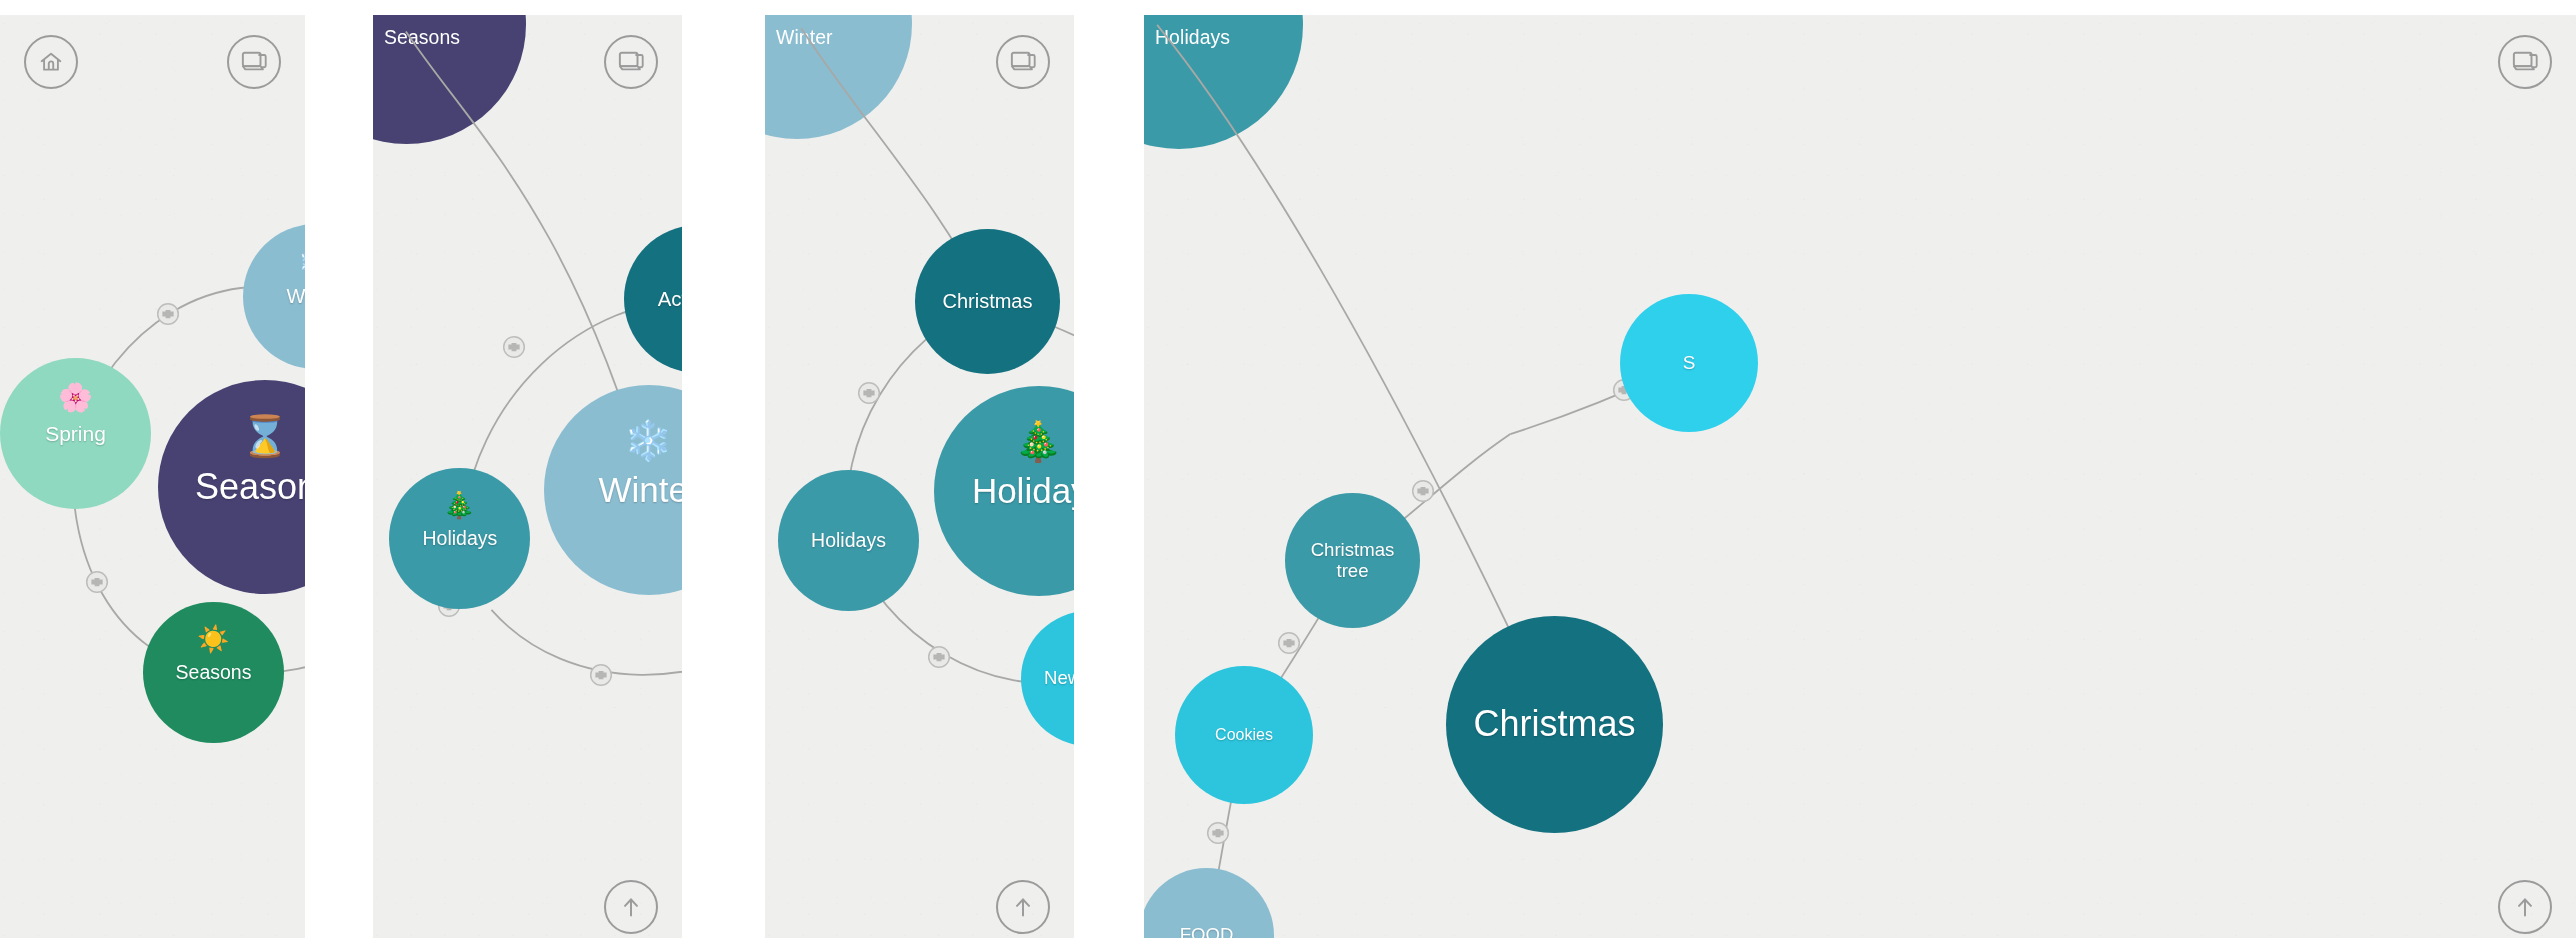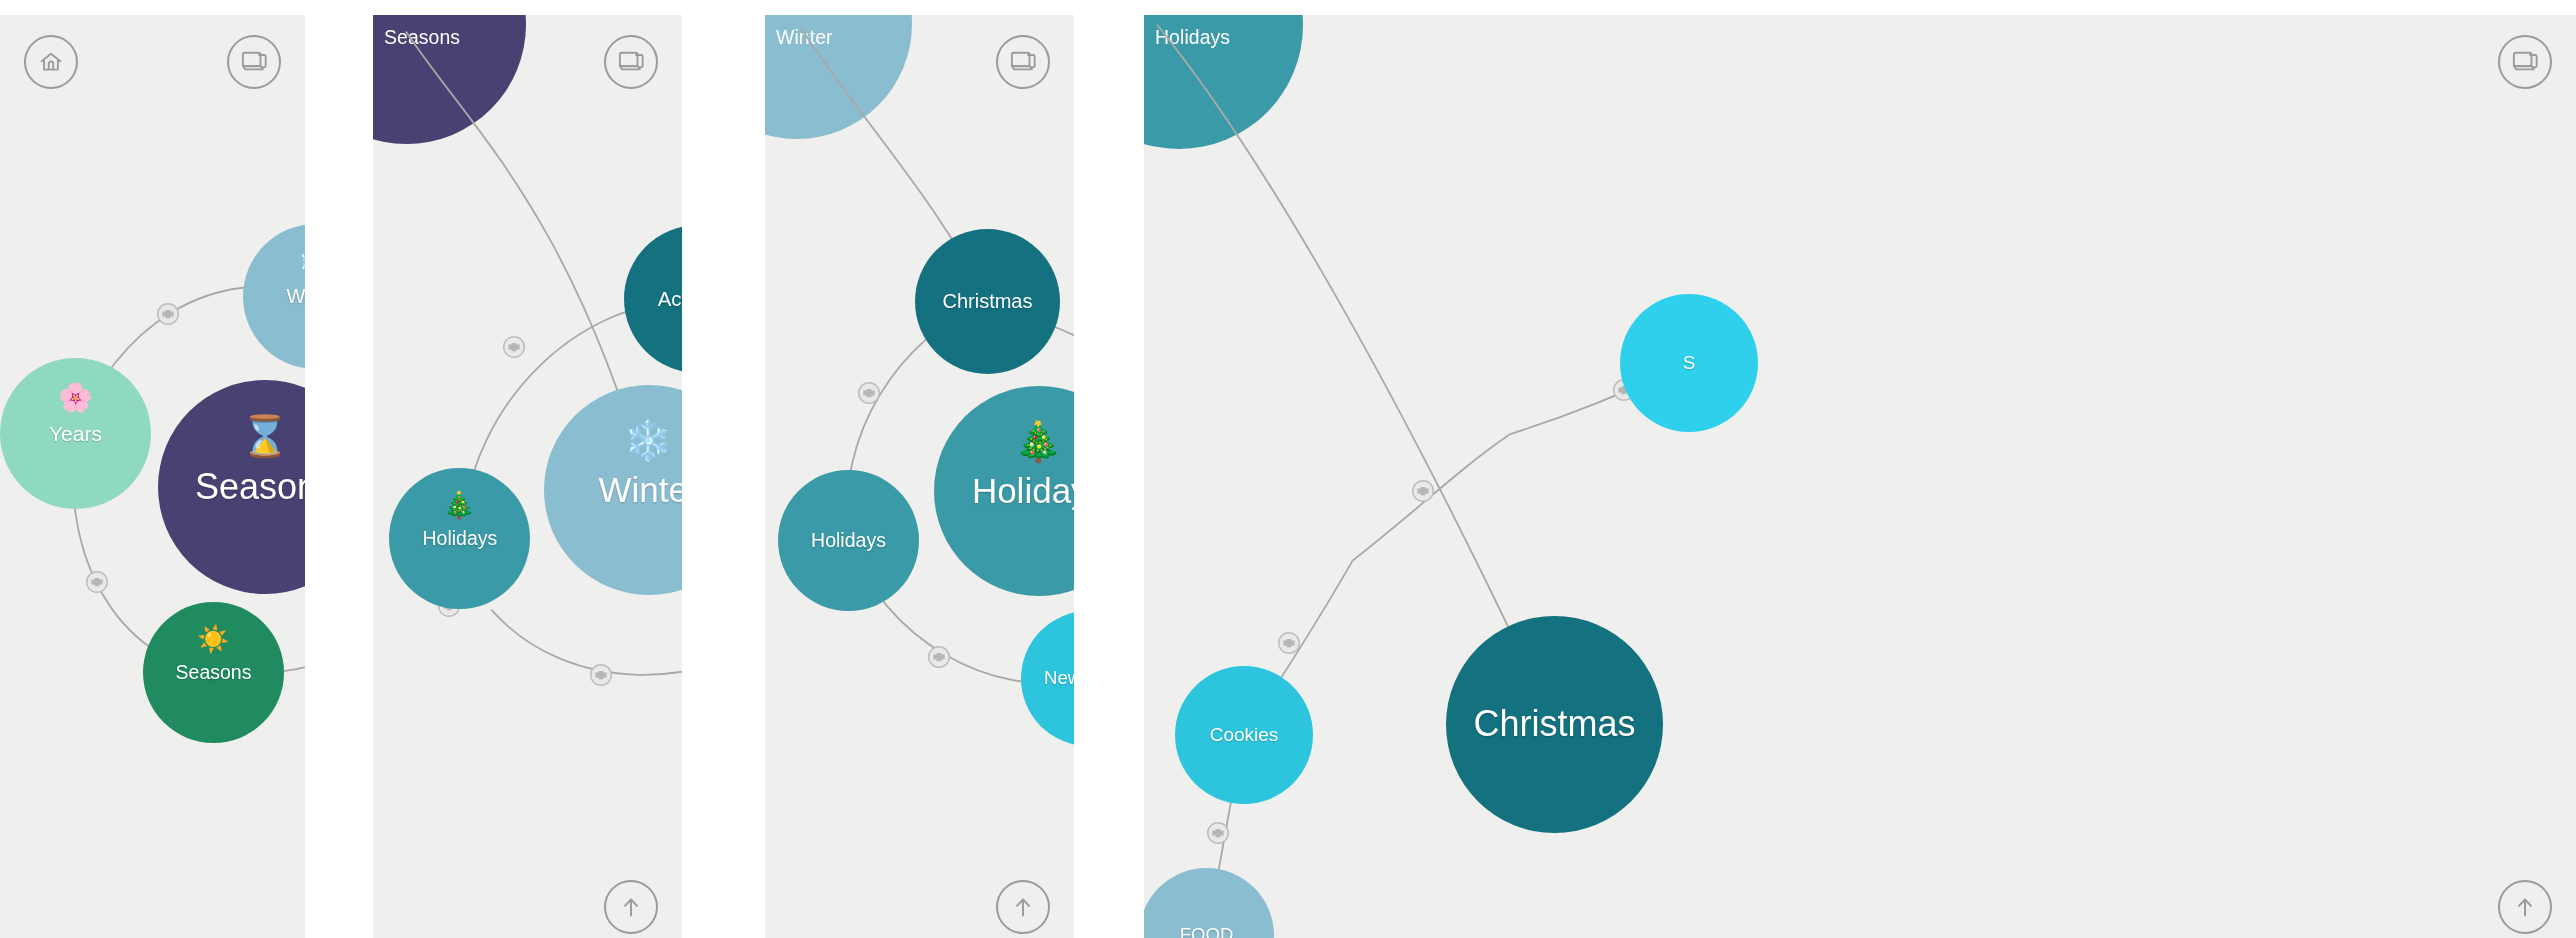--- a/index.html
+++ b/index.html
@@ -144,21 +144,21 @@
       <div class="plus" style="left: 97px; top: 567px;"><svg width="30" height="30" viewBox="0 0 32 32" aria-hidden="true">
     <circle cx="16" cy="16" r="11" fill="#e9e9e7" stroke="#bdbdbb" stroke-width="1.6"></circle>
     <path d="M13.4 11.6 h5.2 v1.8 h3.4 v5.2 h-3.4 v1.8 h-5.2 v-1.8 h-3.4 v-5.2 h3.4 Z" fill="#b6b6b4"></path>
   </svg></div>
       <div class="node" style="width: 145px; height: 145px; left: 243px; top: 209px; background: rgb(139, 189, 209); font-size: 20px;">
         <span class="emoji-top" style="top: 24.6px; font-size: 27px;">❄️</span>
         <span class="node-label">Winter</span>
       </div>
       <div class="node" style="width: 151px; height: 151px; left: 0px; top: 343px; background: rgb(142, 217, 191); font-size: 21px;">
         <span class="emoji-top" style="top: 26px; font-size: 28px;">🌸</span>
-        <span class="node-label">Years</span>
+        <span class="node-label">Spring</span>
       </div>
       <div class="node" style="width: 214px; height: 214px; left: 158px; top: 365px; background: rgb(71, 66, 114); font-size: 36px;">
         <span class="emoji-top" style="top: 36px; font-size: 40px;">⌛</span>
         <span class="node-label">Seasons</span>
       </div>
       <div class="node" style="width: 141px; height: 141px; left: 143px; top: 587px; background: rgb(31, 139, 95); font-size: 19.5px;">
         <span class="emoji-top" style="top: 24px; font-size: 26px;">☀️</span>
         <span class="node-label">Seasons</span>
       </div>
     </div>
@@ -301,24 +301,27 @@
     <circle cx="16" cy="16" r="11" fill="#e9e9e7" stroke="#bdbdbb" stroke-width="1.6"></circle>
     <path d="M13.4 11.6 h5.2 v1.8 h3.4 v5.2 h-3.4 v1.8 h-5.2 v-1.8 h-3.4 v-5.2 h3.4 Z" fill="#b6b6b4"></path>
   </svg></div>
       <div class="plus" style="left: 74px; top: 818px;"><svg width="30" height="30" viewBox="0 0 32 32" aria-hidden="true">
     <circle cx="16" cy="16" r="11" fill="#e9e9e7" stroke="#bdbdbb" stroke-width="1.6"></circle>
     <path d="M13.4 11.6 h5.2 v1.8 h3.4 v5.2 h-3.4 v1.8 h-5.2 v-1.8 h-3.4 v-5.2 h3.4 Z" fill="#b6b6b4"></path>
   </svg></div>
       <div class="node" style="width: 138px; height: 138px; left: 476px; top: 279px; background: rgb(47, 208, 236); font-size: 19px;">
         <span class="node-label">S</span>
       </div>
+      <div class="node" style="width: 135px; height: 135px; left: 141px; top: 478px; background: rgb(59, 154, 168); font-size: 18.6px;">
+        <span class="node-label">Christmas tree</span>
+      </div>
       <div class="node" style="width: 217px; height: 217px; left: 302px; top: 601px; background: rgb(19, 113, 128); font-size: 36px;">
         <span class="node-label">Christmas</span>
       </div>
-      <div class="node" style="width: 138px; height: 138px; left: 31px; top: 651px; background: rgb(44, 197, 221); font-size: 19px;">
+      <div class="node" style="width: 138px; height: 138px; left: 31px; top: 651px; background: rgb(44, 197, 221); font-size: 16px;">
         <span class="node-label">Cookies</span>
       </div>
       <div class="node" style="width: 135px; height: 135px; left: -5px; top: 853px; background: rgb(139, 189, 209); font-size: 18.6px;">
         <span class="node-label">FOOD</span>
       </div>
     </div>
   </div>
 
 
 </body></html>

